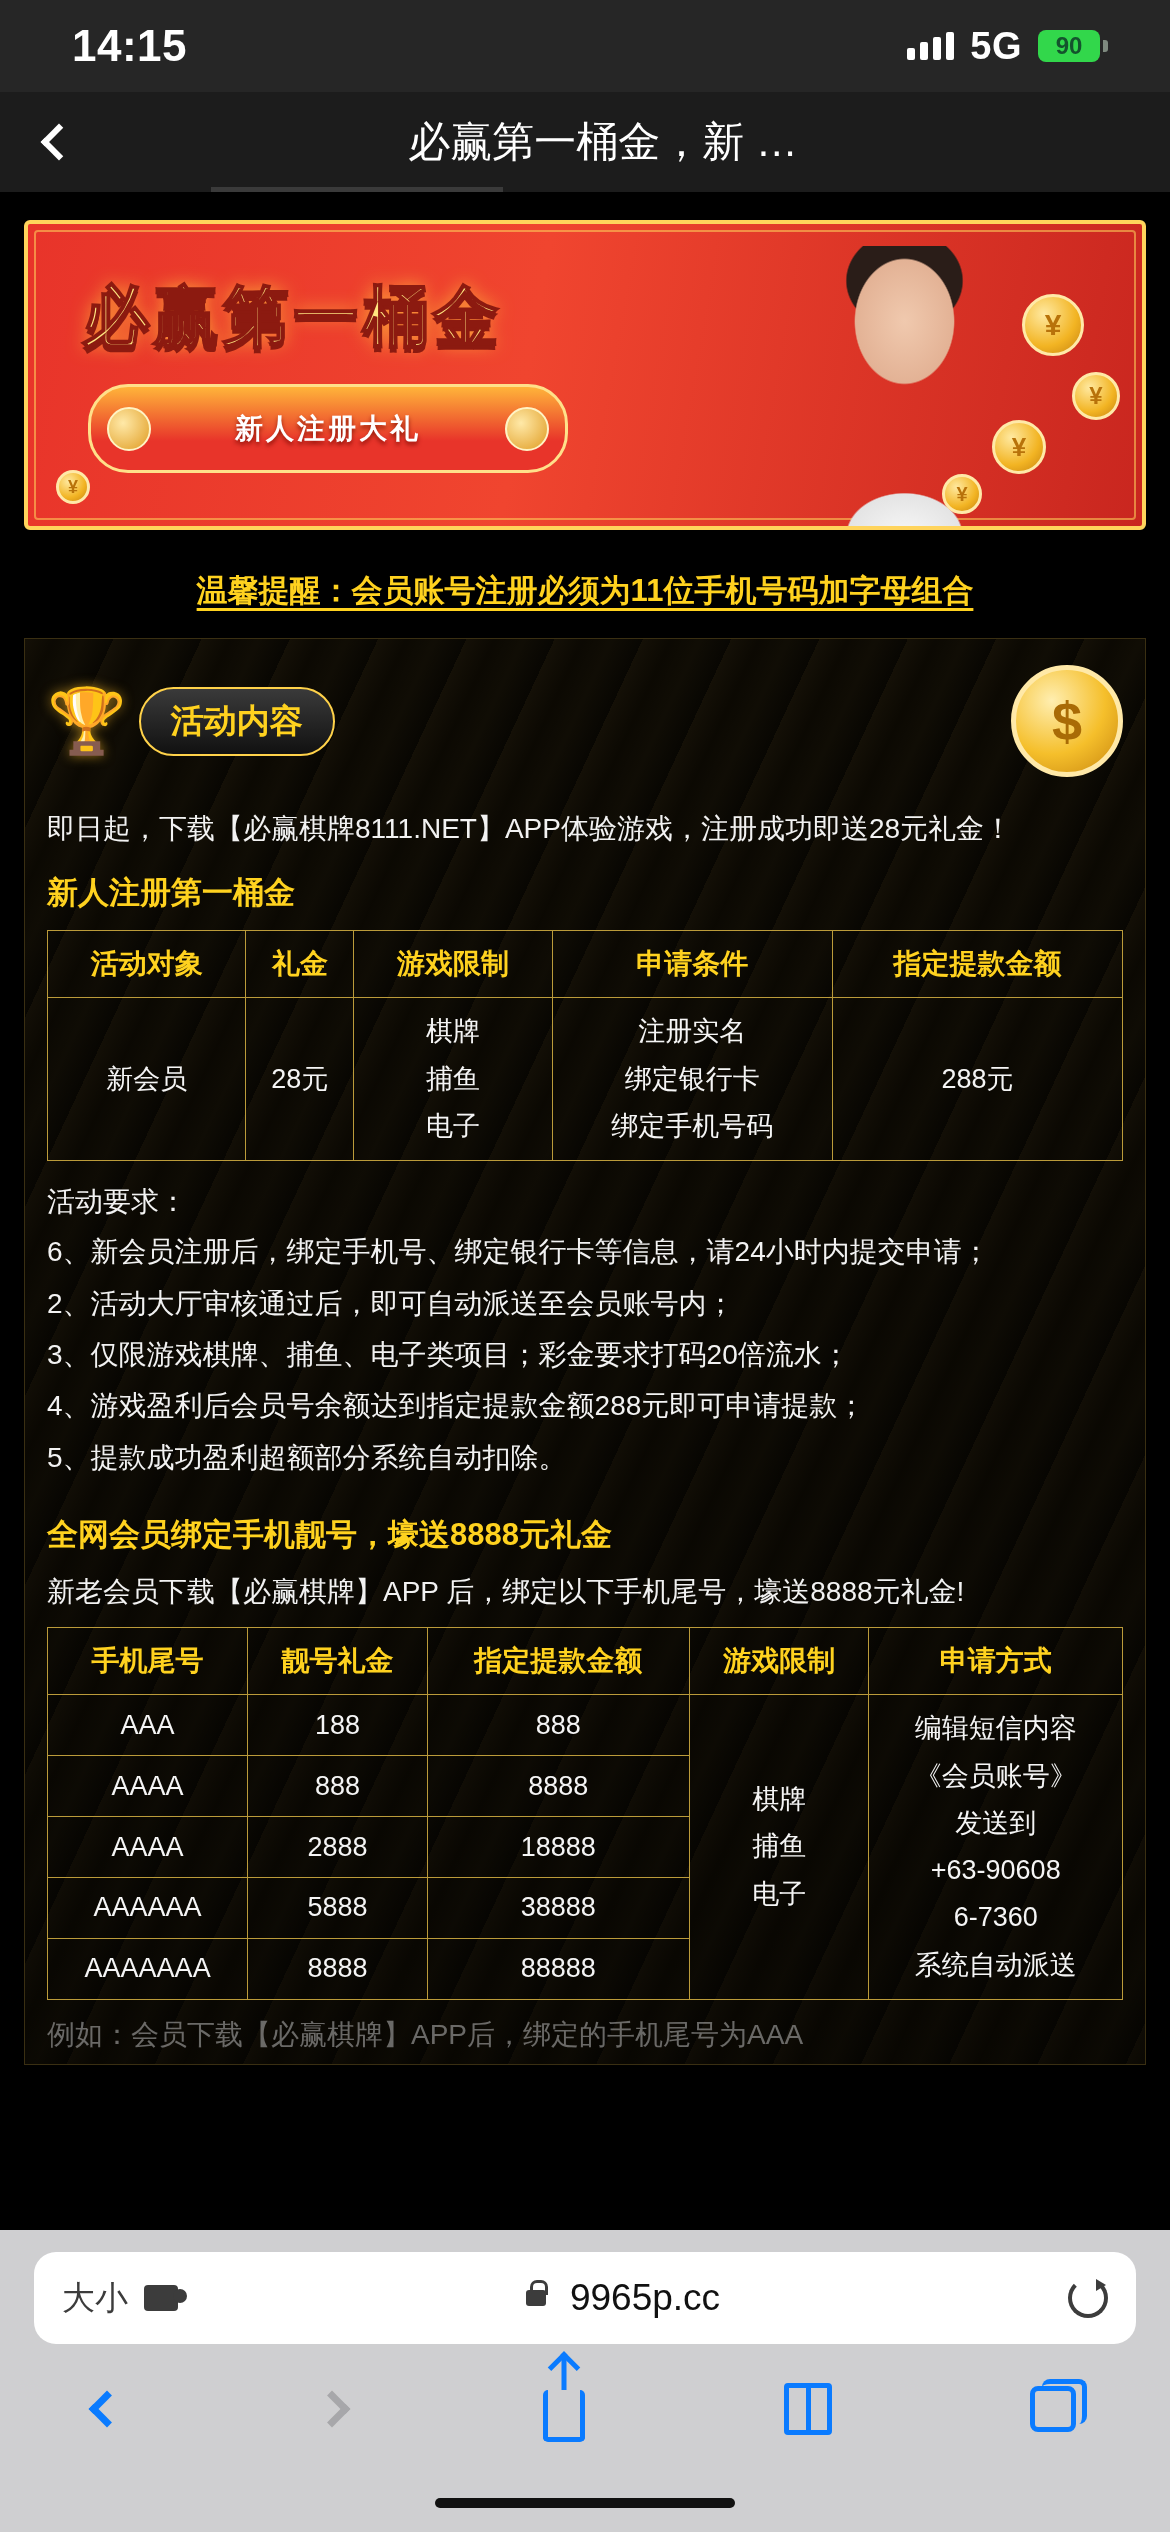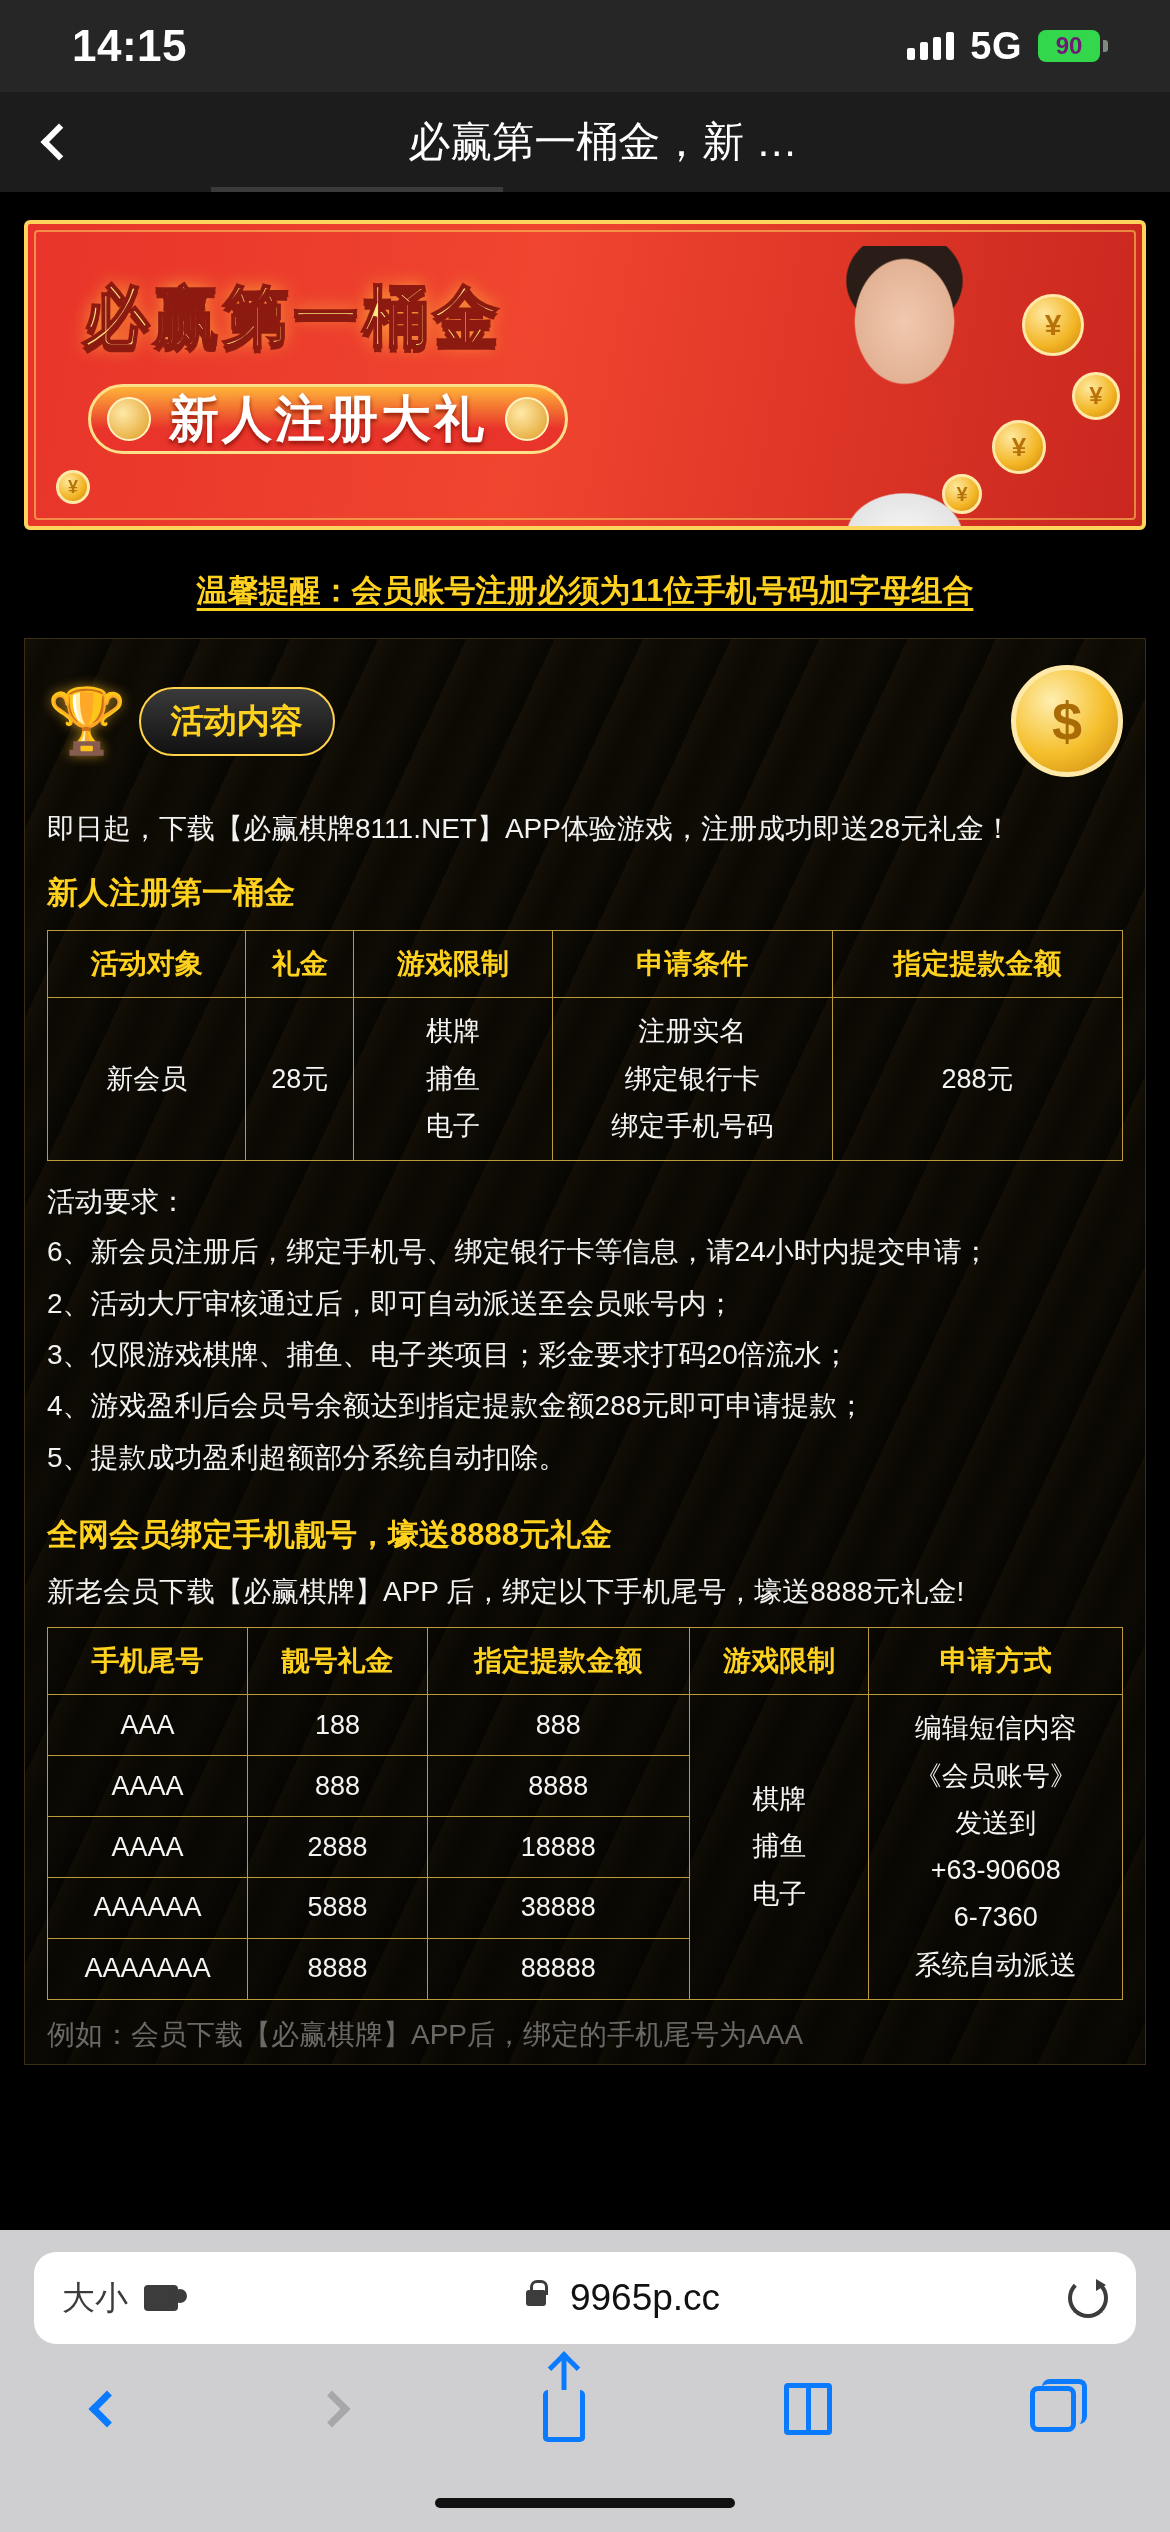--- a/index.html
+++ b/index.html
@@ -64,21 +64,21 @@
   .battery {
     position: relative;
     display: flex;
     align-items: center;
   }
   .battery-body {
     width: 62px;
     height: 32px;
     border-radius: 8px;
     background: #32d74b;
-    color: #701a75;
+    color: #14532d;
     font-size: 24px;
     font-weight: 700;
     display: flex;
     align-items: center;
     justify-content: center;
   }
   .battery-cap {
     width: 5px;
     height: 12px;
     background: #7e8a7f;
@@ -168,29 +168,29 @@
     color: #ffe680;
     letter-spacing: 4px;
     text-shadow: 0 5px 0 #8c1a10, 0 0 18px rgba(255,190,60,.9);
     -webkit-text-stroke: 2px #8c1a10;
   }
   .banner-ribbon {
     position: absolute;
     left: 60px;
     top: 160px;
     width: 480px;
-    height: 70px;
+    height: 89px;
     background: linear-gradient(180deg, #ffb43a, #e8342a 65%);
     border: 3px solid #ffe08a;
     border-radius: 40px;
     display: flex;
     align-items: center;
     justify-content: center;
     color: #fff;
-    font-size: 50px;
+    font-size: 28px;
     font-weight: 800;
     letter-spacing: 3px;
     text-shadow: 0 3px 4px rgba(120,10,0,.8);
   }
   .banner-ribbon:before, .banner-ribbon:after {
     content: "";
     position: absolute;
     width: 40px; height: 40px;
     border-radius: 50%;
     background: radial-gradient(circle at 35% 35%, #ffe9a8, #e09c22);

